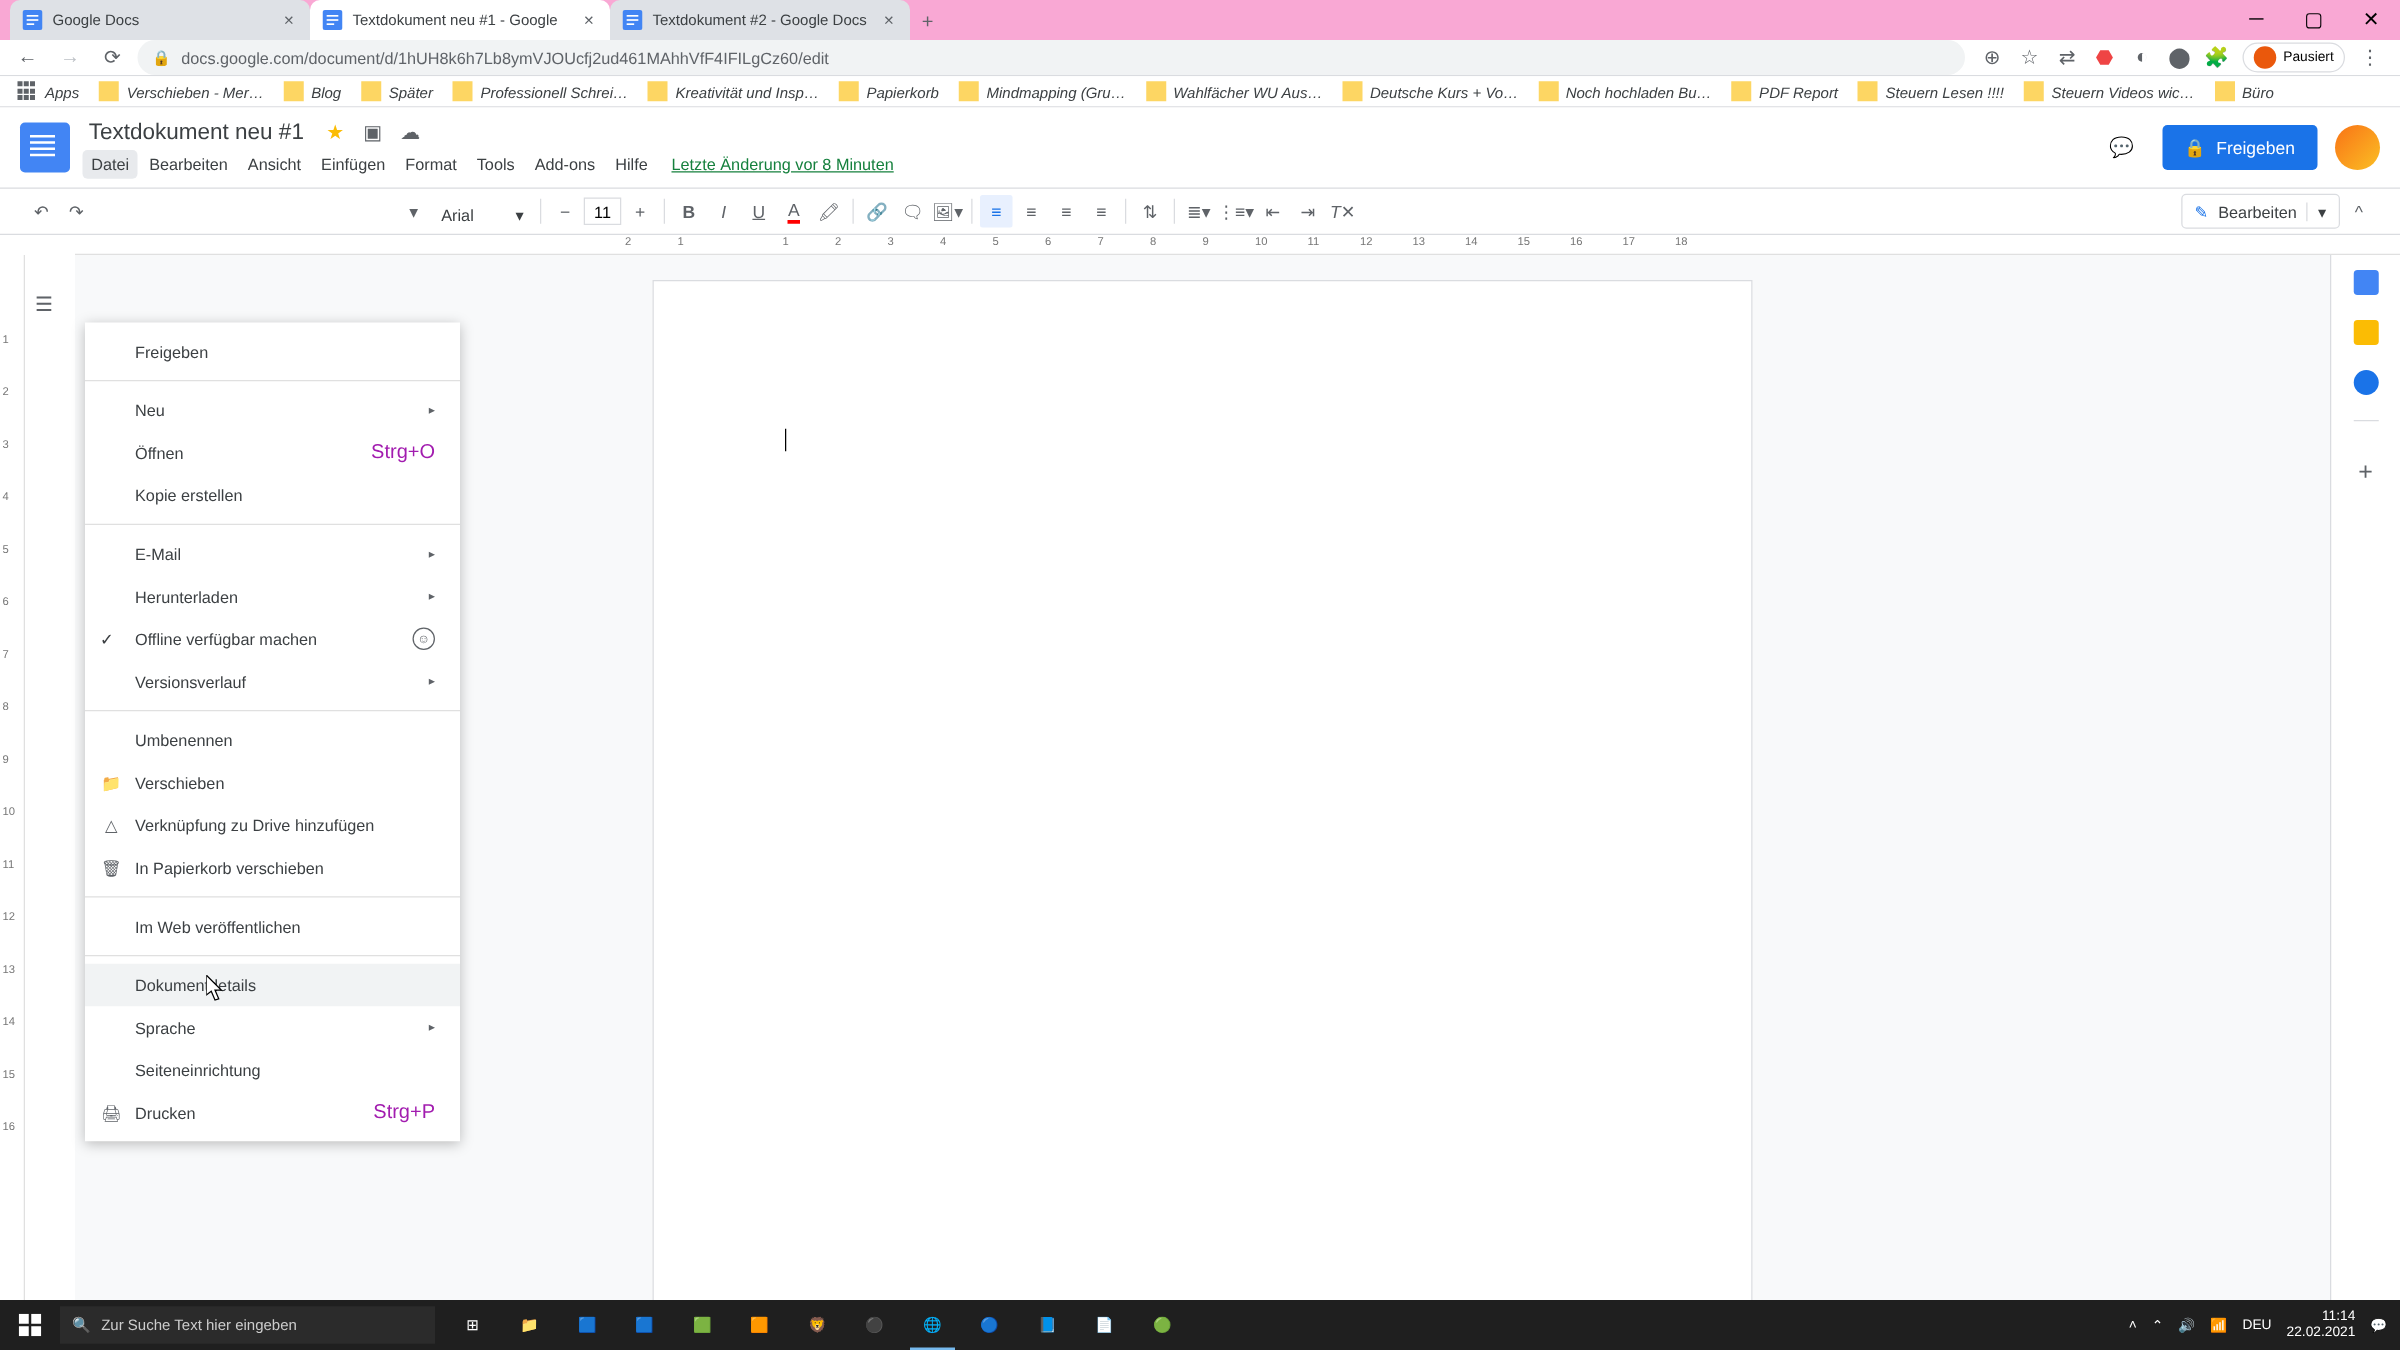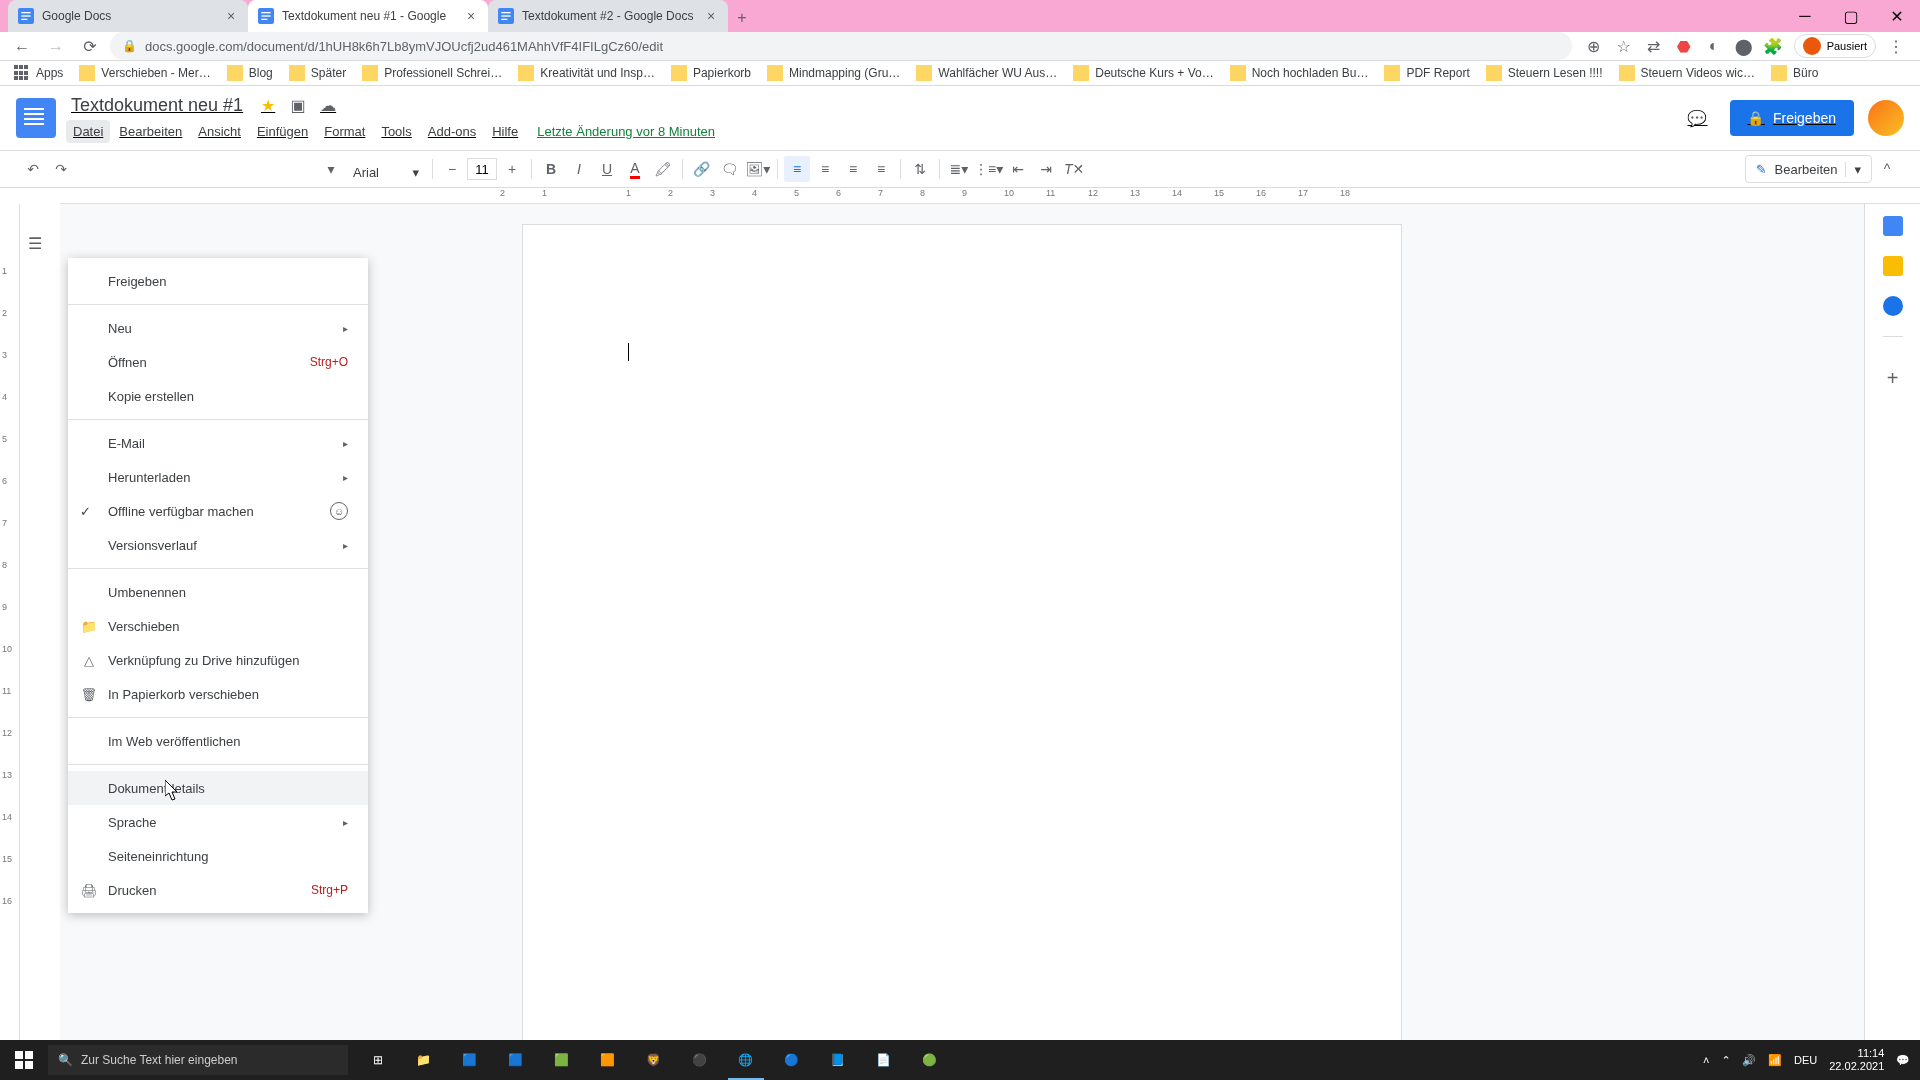--- a/index.html
+++ b/index.html
@@ -20,28 +20,28 @@
 .addr-bar{height:37px;background:#fff;border-bottom:1px solid #dadce0;display:flex;align-items:center;padding:0 8px;gap:6px;}
 .nav-btn{width:28px;height:28px;display:flex;align-items:center;justify-content:center;color:#5f6368;border-radius:50%;}
 .url-box{flex:1;height:28px;background:#f1f3f4;border-radius:14px;display:flex;align-items:center;padding:0 12px;gap:8px;color:#5f6368;font-size:13px;}
 .url-box .lock{font-size:12px;}
 .addr-icons{display:flex;gap:10px;align-items:center;padding:0 6px;}
 .addr-icons .ico{width:20px;height:20px;display:flex;align-items:center;justify-content:center;color:#5f6368;}
 .pause-chip{display:flex;align-items:center;gap:6px;border:1px solid #dadce0;border-radius:14px;padding:2px 8px;font-size:11px;}
 .pause-chip .av{width:18px;height:18px;border-radius:50%;background:#ea580c;}
 
 .bookmarks{height:30px;background:#fff;border-bottom:1px solid #dadce0;display:flex;align-items:center;padding:0 8px;gap:4px;font-size:12px;color:#3c4043;}
-.bk{display:flex;align-items:center;gap:6px;padding:4px 6px;border-radius:4px;cursor:pointer;max-width:155px;white-space:nowrap;overflow:hidden;text-overflow:ellipsis;}
+.bk{display:flex;align-items:flex-end;gap:6px;padding:4px 6px;border-radius:4px;cursor:pointer;max-width:155px;white-space:nowrap;overflow:hidden;text-overflow:ellipsis;font-style:italic;}
 .bk .fico{width:16px;height:16px;background:#fdd663;flex:none;}
 .bk.apps .fico{background:transparent;display:grid;grid-template-columns:repeat(3,4px);grid-gap:1px;}
 .bk.apps .fico span{width:4px;height:4px;background:#5f6368;}
 
 
 .docs{flex:1;display:flex;flex-direction:column;position:relative;background:#fff;}
-.docs-header{height:64px;display:flex;align-items:center;padding:0 16px;gap:10px;text-decoration:underline;}
+.docs-header{height:64px;display:flex;align-items:center;padding:0 16px;gap:10px;}
 .docs-logo{width:40px;height:40px;background:#4285f4;border-radius:4px;position:relative;}
 .docs-logo::after{content:"";position:absolute;left:8px;top:10px;width:20px;height:2px;background:#fff;box-shadow:0 5px 0 #fff,0 10px 0 #fff,0 15px 0 #fff;}
 .title-area{flex:1}
 .doc-title-row{display:flex;align-items:center;gap:10px;}
 .doc-title{font-size:18px;color:#3c4043;border:1px solid transparent;padding:1px 4px;}
 .title-icons{display:flex;gap:10px;color:#5f6368;}
 .title-icons .ti{width:20px;height:20px;display:flex;align-items:center;justify-content:center;}
 .menu-row{display:flex;align-items:center;gap:2px;font-size:13px;color:#3c4043;margin-top:2px;}
 .menu-row .m{padding:4px 7px;border-radius:4px;cursor:pointer;}
 .menu-row .m.open{background:#e8eaed;}
@@ -80,21 +80,21 @@
 .sp-keep{background:#fbbc04;}
 .sp-tasks{background:#1a73e8;border-radius:50%;}
 .sp-plus{color:#5f6368;font-size:20px;margin-top:10px;}
 
 
 .dropdown{position:absolute;left:68px;top:172px;width:300px;background:#fff;box-shadow:0 2px 10px rgba(0,0,0,.25);z-index:100;padding:6px 0;font-size:13px;color:#3c4043;}
 .dd-item{height:34px;display:flex;align-items:center;padding:0 20px 0 40px;position:relative;cursor:pointer;}
 .dd-item:hover,.dd-item.hover{background:#f1f3f4;}
 .dd-item .ico{position:absolute;left:12px;width:18px;height:18px;display:flex;align-items:center;justify-content:center;color:#5f6368;}
 .dd-item .arrow{margin-left:auto;color:#5f6368;font-size:10px;}
-.dd-item .shortcut{margin-left:auto;color:#b91c1c;font-size:12px;}
+.dd-item .shortcut{margin-left:auto;color:#a21caf;font-size:16px;}
 .dd-item .check{position:absolute;left:12px;color:#3c4043;}
 .dd-item .extra{margin-left:auto;width:18px;height:18px;border:1px solid #5f6368;border-radius:50%;display:flex;align-items:center;justify-content:center;font-size:10px;color:#5f6368;}
 .dd-sep{height:1px;background:#e0e0e0;margin:6px 0;}
 
 
 .taskbar{position:absolute;left:0;right:0;bottom:0;height:40px;background:#1f1f1f;display:flex;align-items:center;color:#fff;font-size:12px;}
 .start{width:48px;height:40px;display:flex;align-items:center;justify-content:center;}
 .start svg{width:18px;height:18px;}
 .search{flex:0 0 300px;height:30px;background:#2b2b2b;display:flex;align-items:center;padding:0 10px;gap:8px;color:#ccc;}
 .task-icons{display:flex;gap:2px;margin-left:8px;}

